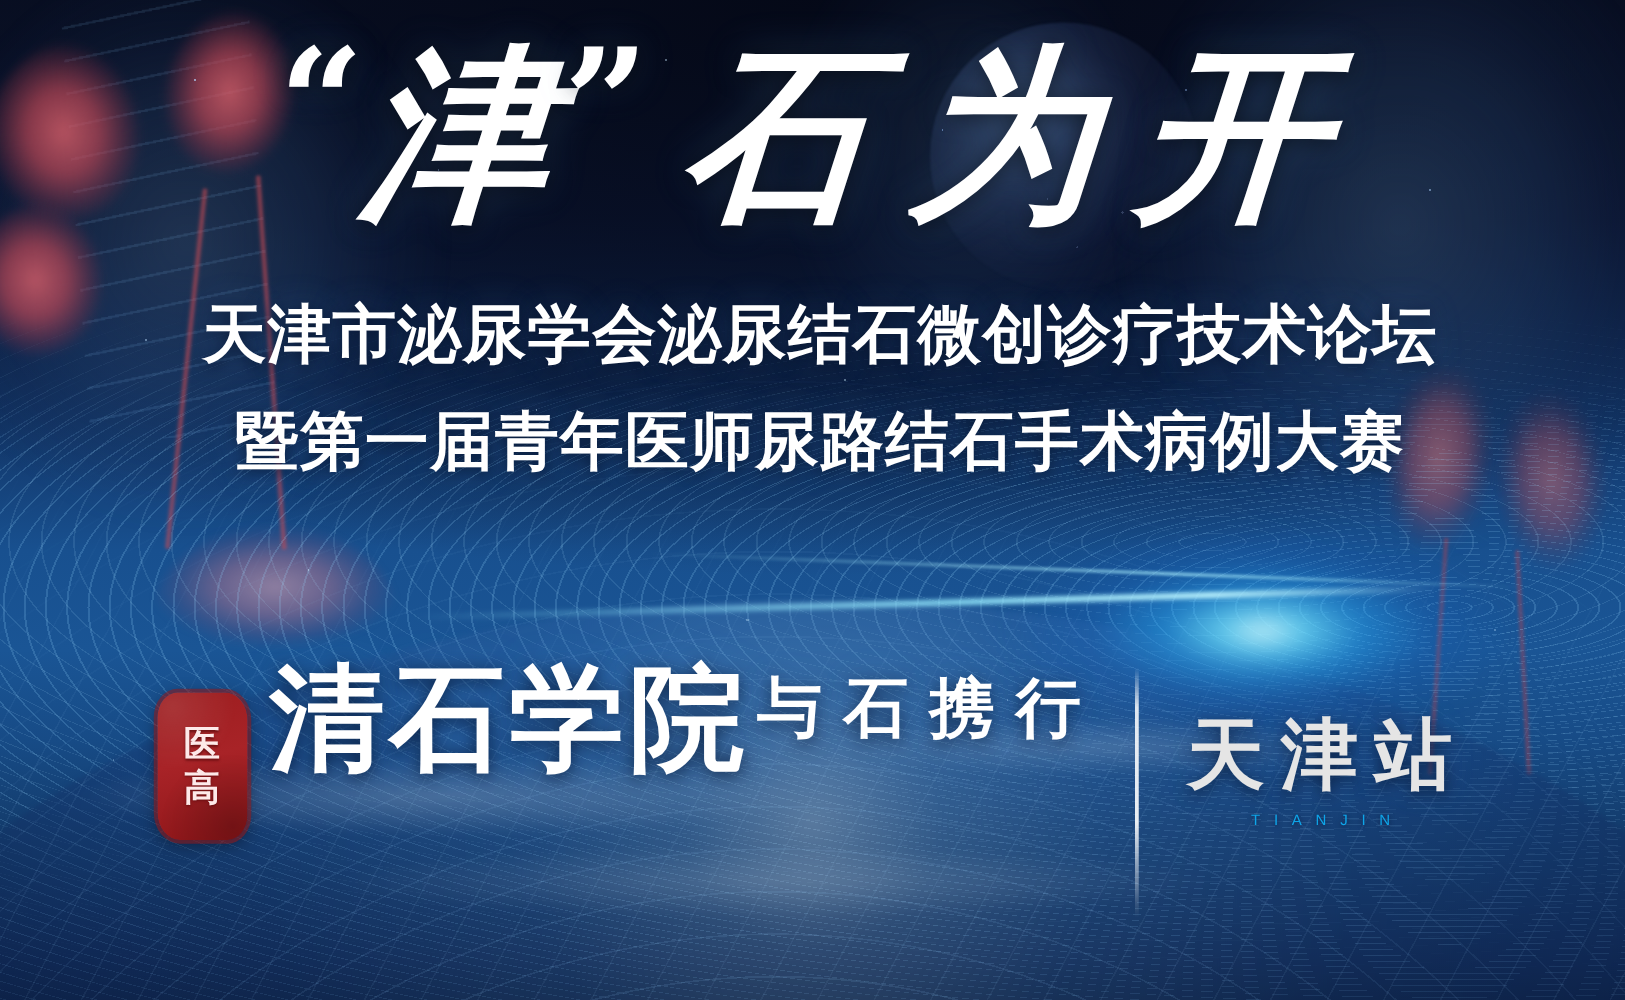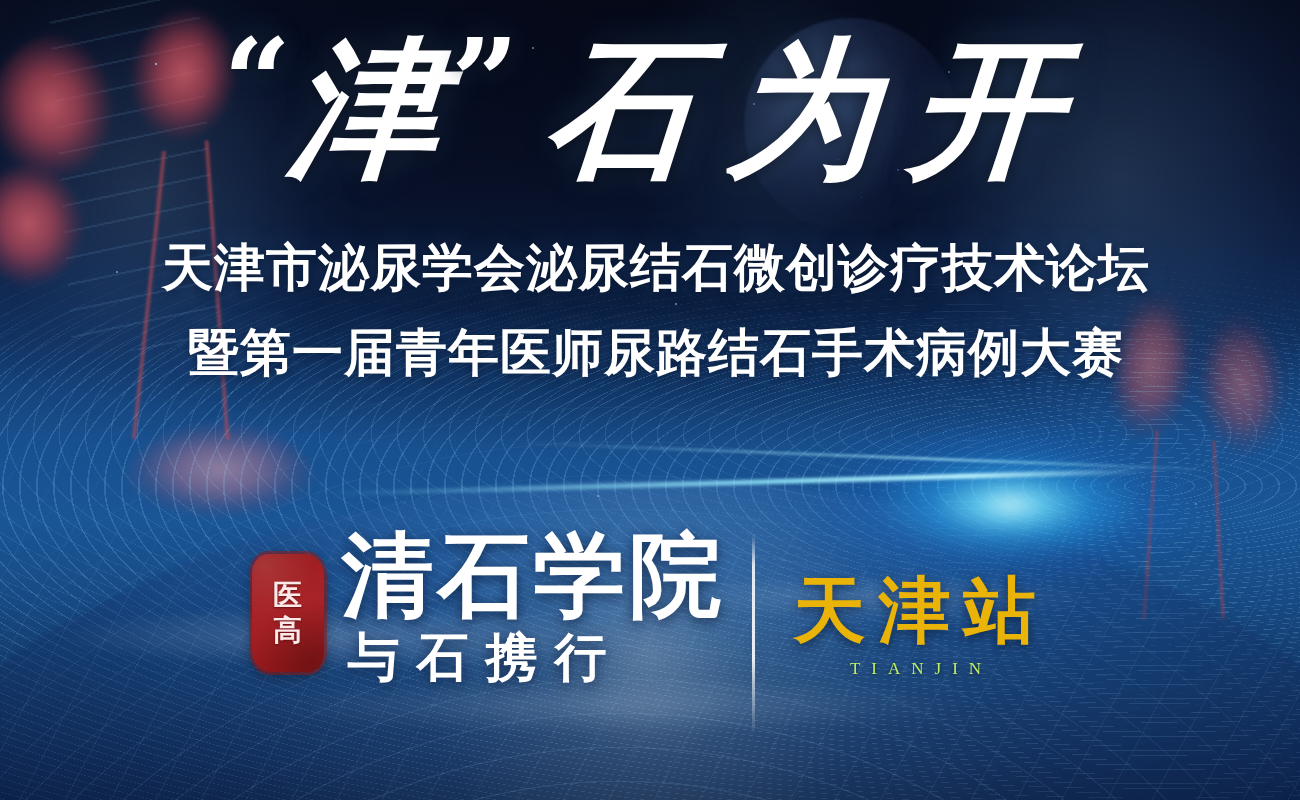--- a/index.html
+++ b/index.html
@@ -279,21 +279,21 @@
       radial-gradient(circle at 80% 88%, rgba(0,0,0,.22), transparent 45%);
     pointer-events:none;
   }
   #seal .sealchar{
     position:relative;z-index:2;
     color:#fde9e9;font-size:29px;font-weight:700;line-height:1;
     font-family:"DejaVu Serif","Liberation Serif",serif;
     text-shadow:0 1px 2px rgba(90,10,12,.8);
   }
 
-  #brand-left .words{display:flex;flex-direction:column;}
+  #brand-left .words{display:flex;flex-direction:row;}
   #brand-left .line1{
     color:#fff;font-size:92px;line-height:.98;font-weight:700;letter-spacing:4px;
     text-shadow:0 3px 14px rgba(2,12,36,.7), 0 0 30px rgba(90,170,255,.25);
   }
   #brand-left .line2{
     color:#fff;font-size:52px;line-height:1.05;font-weight:700;letter-spacing:17px;
     margin-top:10px;padding-left:6px;
     text-shadow:0 3px 14px rgba(2,12,36,.7), 0 0 26px rgba(90,170,255,.22);
   }
 
@@ -311,29 +311,28 @@
   #ygm-icon{width:56px;height:60px;flex:none;}
 
   #ygm-word{position:relative;display:inline-block;}
   #ygm-word .wordtext{
     color:#fff;font-size:37px;font-weight:700;letter-spacing:.5px;line-height:1;
     text-shadow:0 2px 8px rgba(2,12,36,.55);
   }
   #ygm-swoosh{position:absolute;right:6px;top:-20px;width:58px;height:24px;}
 
   #station{
-    color:#eab308;font-size:72px;font-weight:700;letter-spacing:13px;line-height:1;
+    color:#e5e5e5;font-size:62px;font-weight:700;letter-spacing:13px;line-height:1;
     margin-top:26px;padding-left:13px;
     text-shadow:0 3px 12px rgba(2,12,36,.7), 0 0 24px rgba(90,170,255,.22);
   }
   #station-en{
-    color:#bef264;font-size:17px;font-weight:400;letter-spacing:11px;line-height:1;
+    color:#0ea5e9;font-size:12px;font-weight:400;letter-spacing:11px;line-height:1;
     margin-top:14px;padding-left:13px;
     text-shadow:0 1px 4px rgba(2,12,36,.6);
-    font-family:Liberation Serif, serif;
   }
 </style>
 </head>
 <body>
 
 <div id="poster">
 
   <div class="layer bg-base"></div>
   <div class="layer bg-topdark"></div>
 

